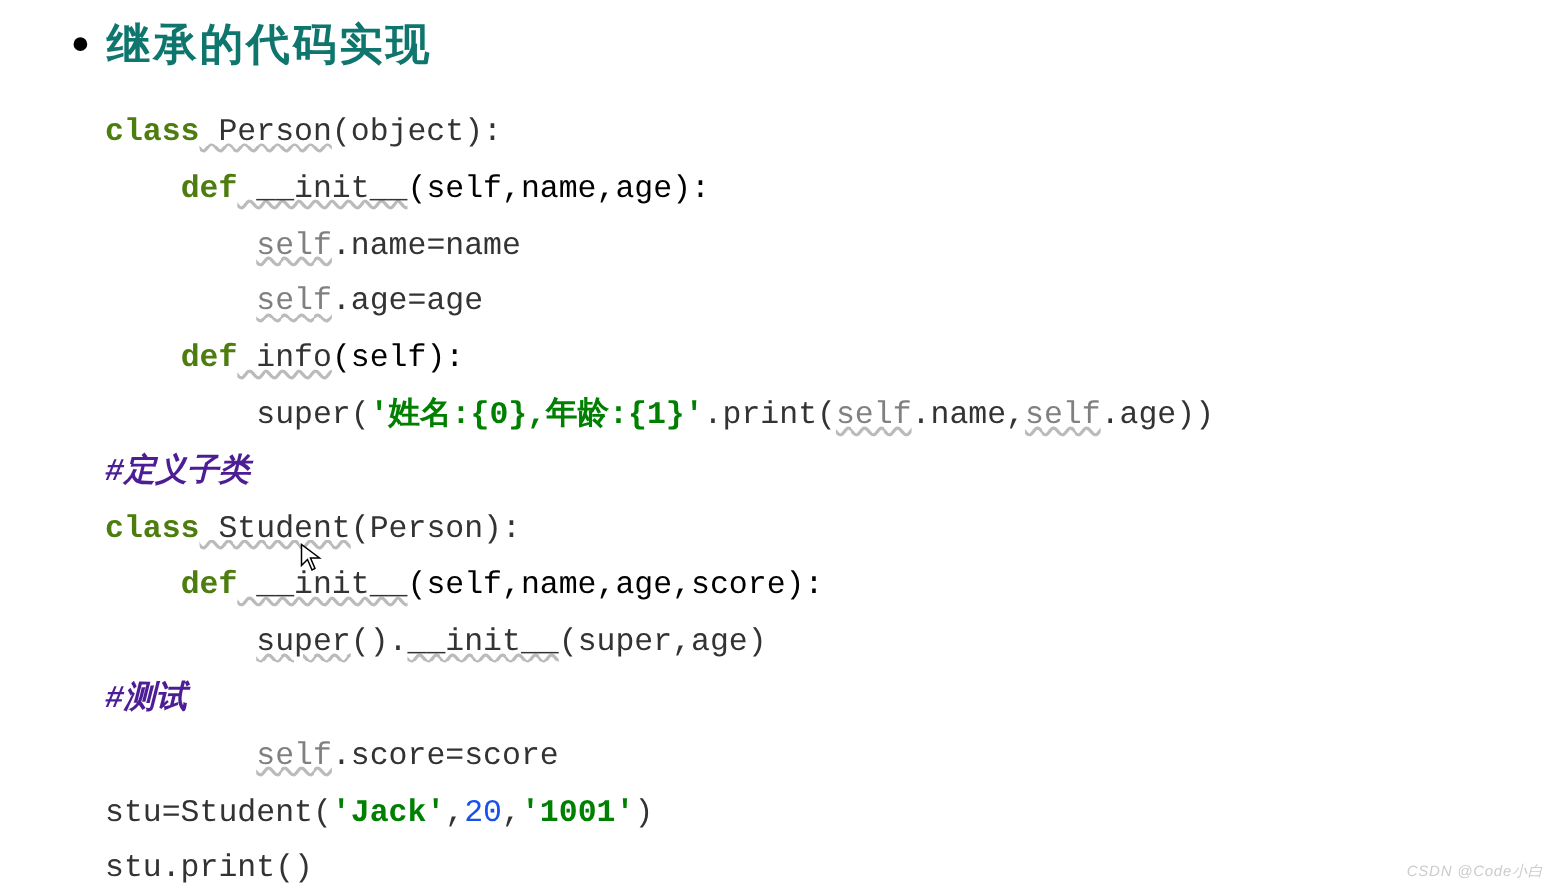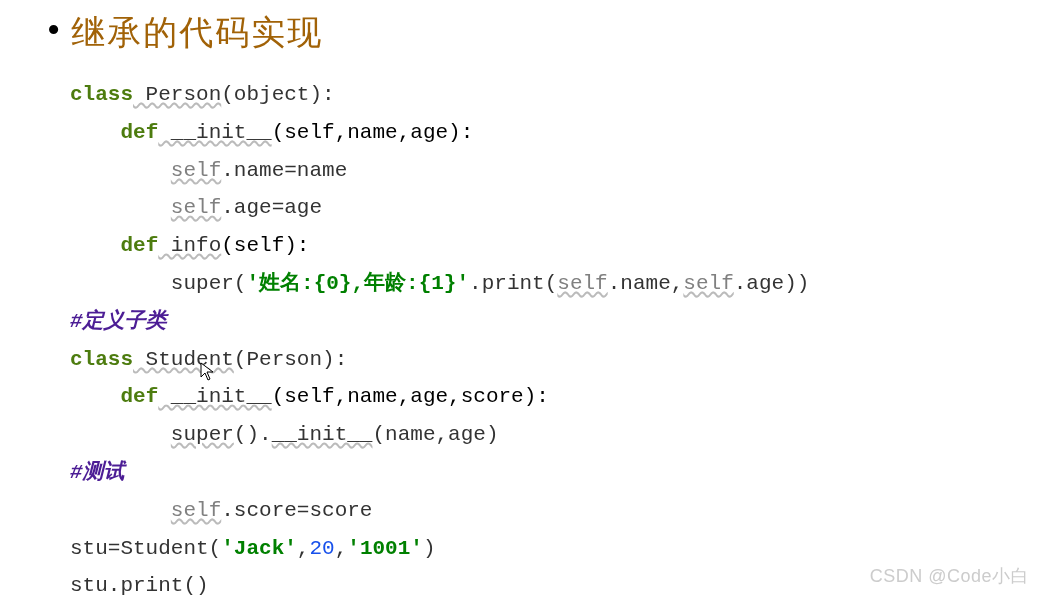--- a/index.html
+++ b/index.html
@@ -21,23 +21,23 @@
       padding: 10px 0 0 48px;
     }
     .bullet {
       font-size: 32px;
       font-weight: bold;
       color: #000;
       margin-right: 12px;
       line-height: 1.2;
     }
     .heading-text {
-      font-size: 34px;
-      font-weight: normal;
-      color: #a16207;
+      font-size: 29px;
+      font-weight: bold;
+      color: #0f766e;
       letter-spacing: 2px;
     }
     .code-block {
       margin: 20px 0 0 70px;
       font-family: "Consolas", "Courier New", monospace;
       font-size: 21px;
       line-height: 1.8;
       color: #333;
     }
     .code-line {
@@ -77,24 +77,25 @@
     }
     .underline-wave {
       text-decoration: underline;
       text-decoration-style: wavy;
       text-decoration-color: #bbb;
     }
     .watermark {
       position: absolute;
       right: 12px;
       bottom: 8px;
-      font-size: 18px;
+      font-size: 10px;
       color: #ccc;
       font-family: "Microsoft YaHei", sans-serif;
       letter-spacing: 0.5px;
+      font-style: italic;
     }
     .cursor-arrow {
       position: absolute;
       left: 200px;
       top: 362px;
       font-size: 18px;
       color: #000;
       pointer-events: none;
     }
   </style>
@@ -109,21 +110,21 @@
 <div class="code-block">
   <div class="code-line"><span class="kw">class</span><span class="cls underline-wave"> Person</span><span>(object):</span></div>
   <div class="code-line"><span>    </span><span class="kw">def</span><span class="dunder underline-wave"> __init__</span><span class="param">(self,name,age):</span></div>
   <div class="code-line"><span>        </span><span class="self underline-wave">self</span><span>.name=name</span></div>
   <div class="code-line"><span>        </span><span class="self underline-wave">self</span><span>.age=age</span></div>
   <div class="code-line"><span>    </span><span class="kw">def</span><span class="func underline-wave"> info</span><span class="param">(self):</span></div>
   <div class="code-line"><span>        </span><span class="func">super</span><span>(</span><span class="str">'姓名:{0},年龄:{1}'</span><span>.print(</span><span class="self underline-wave">self</span><span>.name,</span><span class="self underline-wave">self</span><span>.age))</span></div>
   <div class="code-line"><span class="comment">#定义子类</span></div>
   <div class="code-line"><span class="kw">class</span><span class="cls underline-wave"> Student</span><span>(Person):</span></div>
   <div class="code-line"><span>    </span><span class="kw">def</span><span class="dunder underline-wave"> __init__</span><span class="param">(self,name,age,score):</span></div>
-  <div class="code-line"><span>        </span><span class="underline-wave">super</span><span>().</span><span class="underline-wave">__init__</span><span>(name,age)</span></div>
+  <div class="code-line"><span>        </span><span class="underline-wave">super</span><span>().</span><span class="underline-wave">__init__</span><span>(super,age)</span></div>
   <div class="code-line"><span class="comment">#测试</span></div>
   <div class="code-line"><span>        </span><span class="self underline-wave">self</span><span>.score=score</span></div>
   <div class="code-line"><span>stu=Student(</span><span class="str">'Jack'</span><span>,</span><span class="num">20</span><span>,</span><span class="str">'1001'</span><span>)</span></div>
   <div class="code-line"><span>stu.print()</span></div>
 </div>
 
 <div class="cursor-arrow">
   <svg width="16" height="20" viewBox="0 0 16 20">
     <path d="M1 1 L1 15 L5 11 L8 18 L10 17 L7 10 L13 10 Z" fill="white" stroke="black" stroke-width="1"></path>
   </svg>

